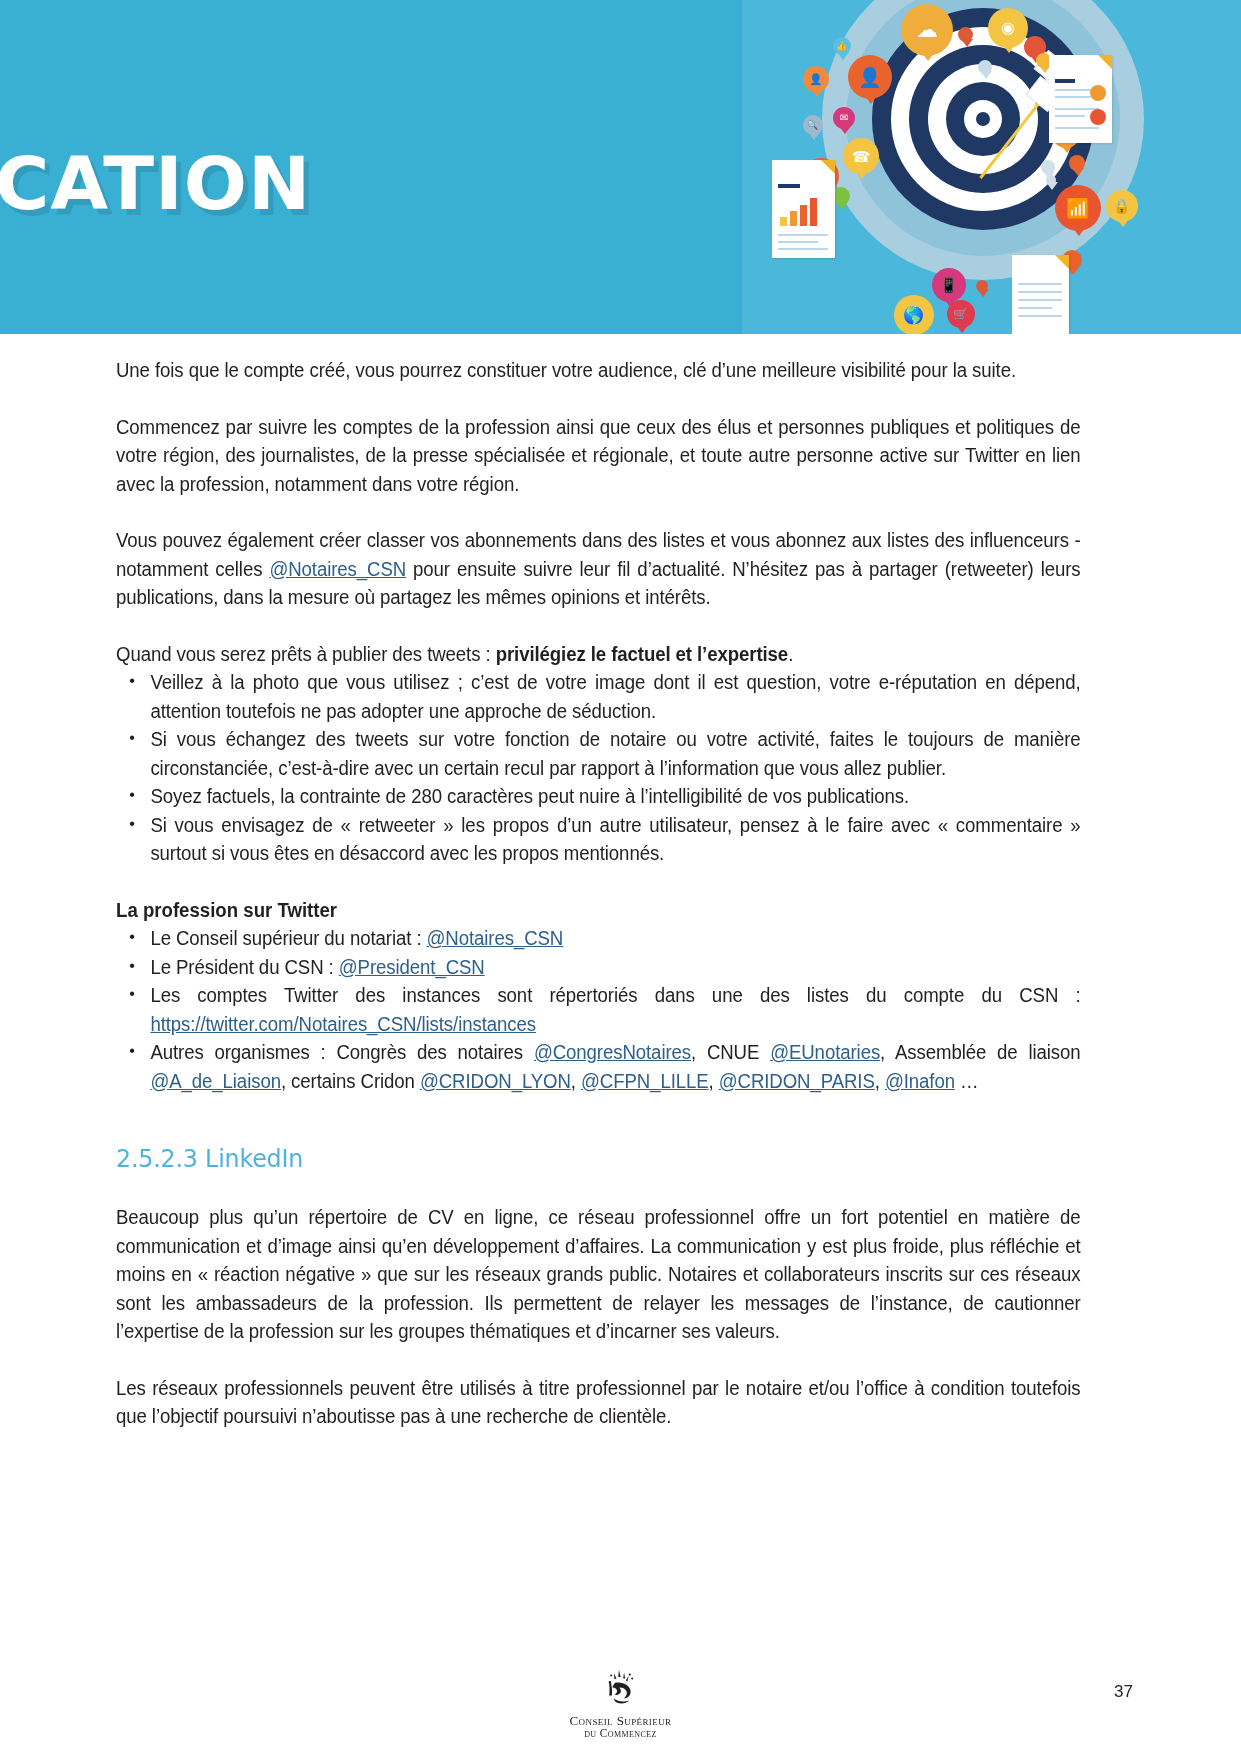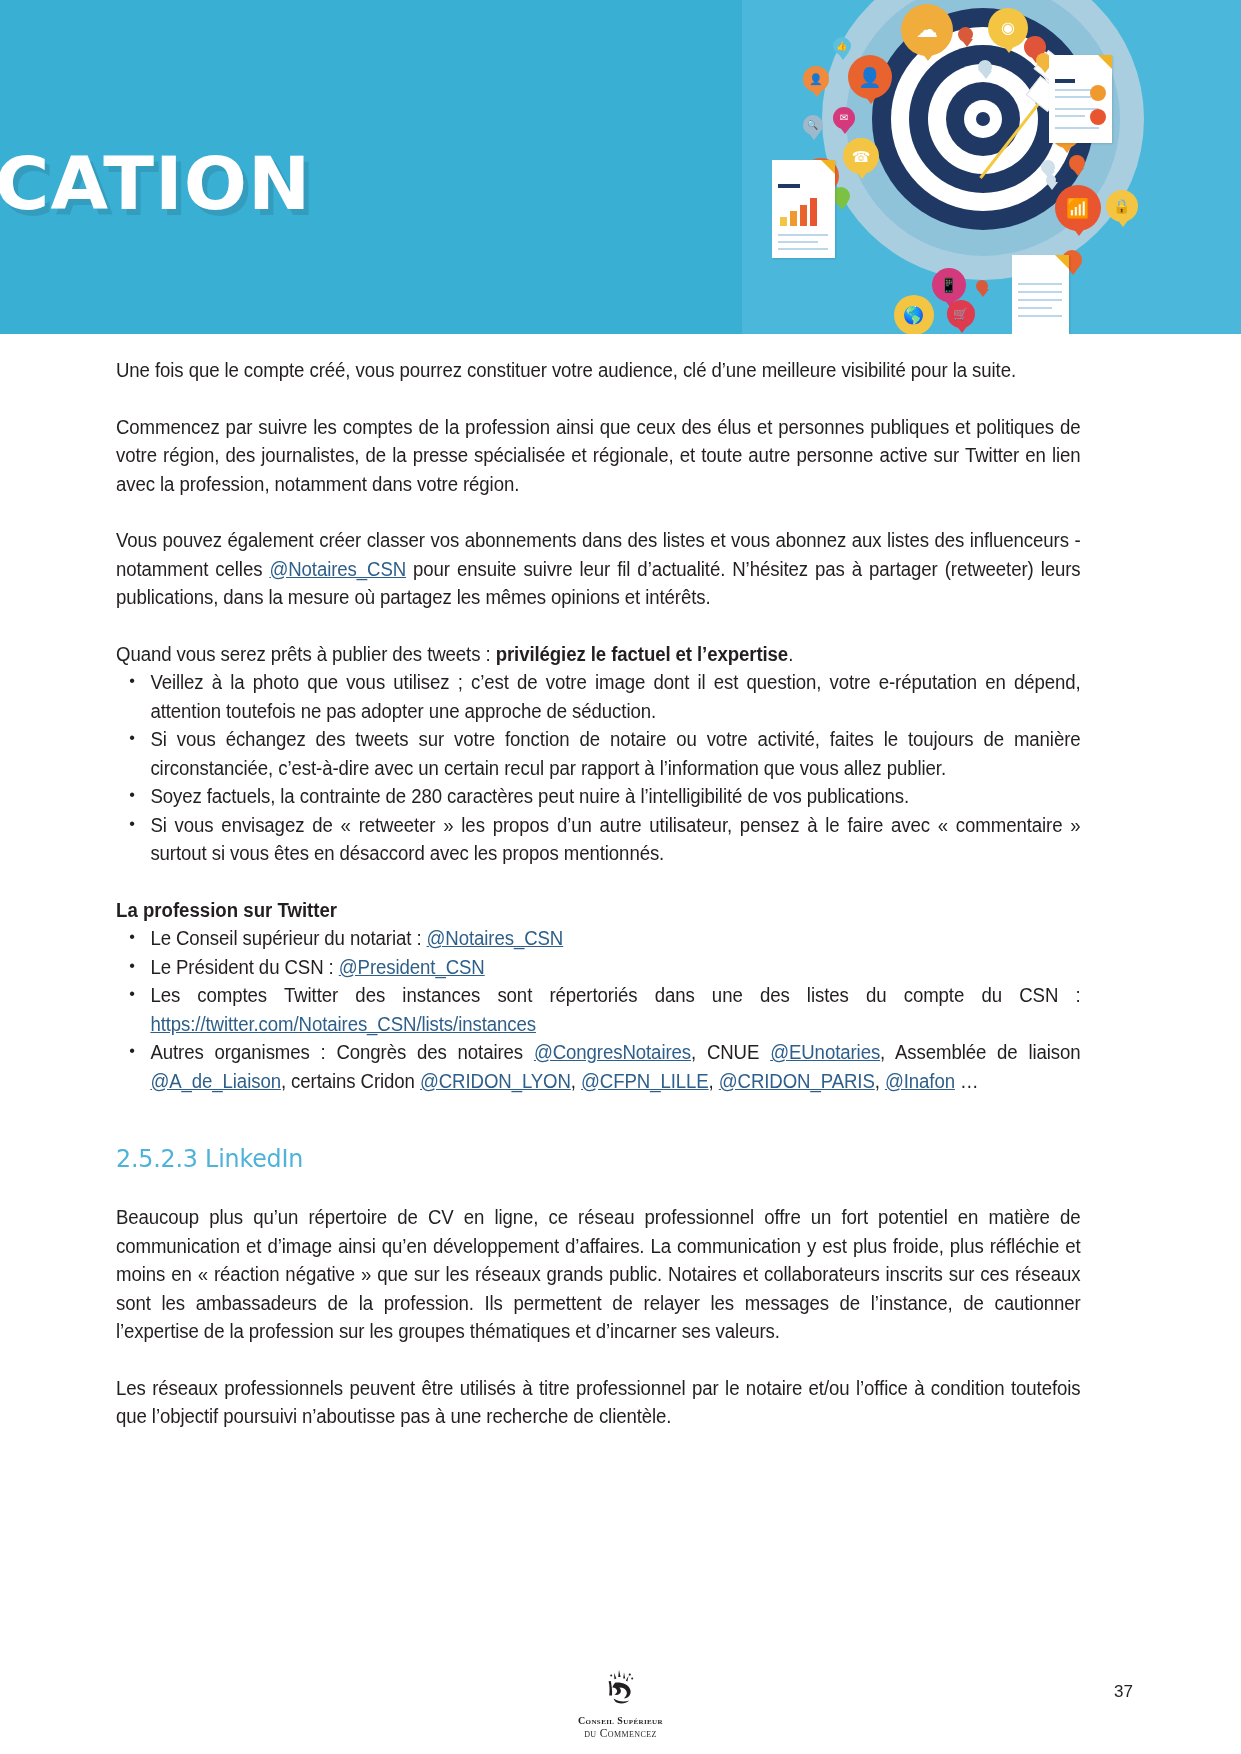--- a/index.html
+++ b/index.html
@@ -243,25 +243,24 @@
     color: #231f20;
   }
   .logo-mark {
     width: 44px;
     height: 42px;
     margin: 0 auto 4px auto;
     position: relative;
   }
   .logo-text1 {
     font-family: "Liberation Serif", serif;
-    font-size: 10px;
+    font-size: 13px;
     letter-spacing: 0.4px;
     line-height: 13px;
     font-variant: small-caps;
-    font-weight: bold;
   }
   .logo-text2 {
     font-family: "Liberation Serif", serif;
     font-size: 11.5px;
     letter-spacing: 0.4px;
     line-height: 13px;
     font-variant: small-caps;
   }
   .page-number {
     position: absolute;

